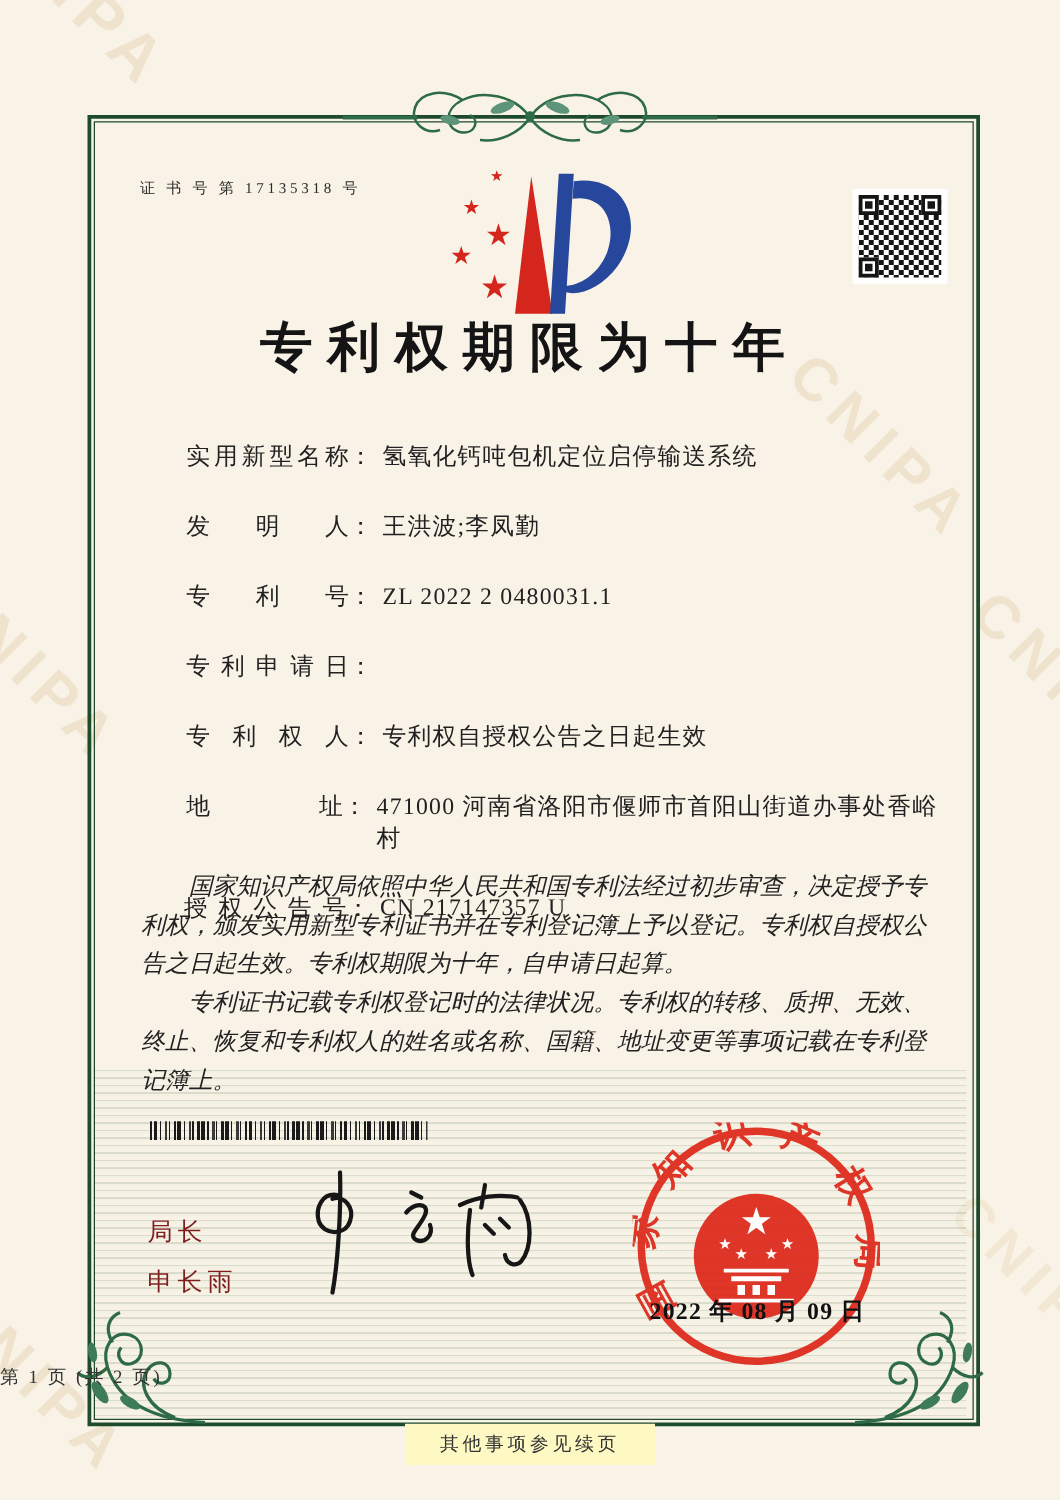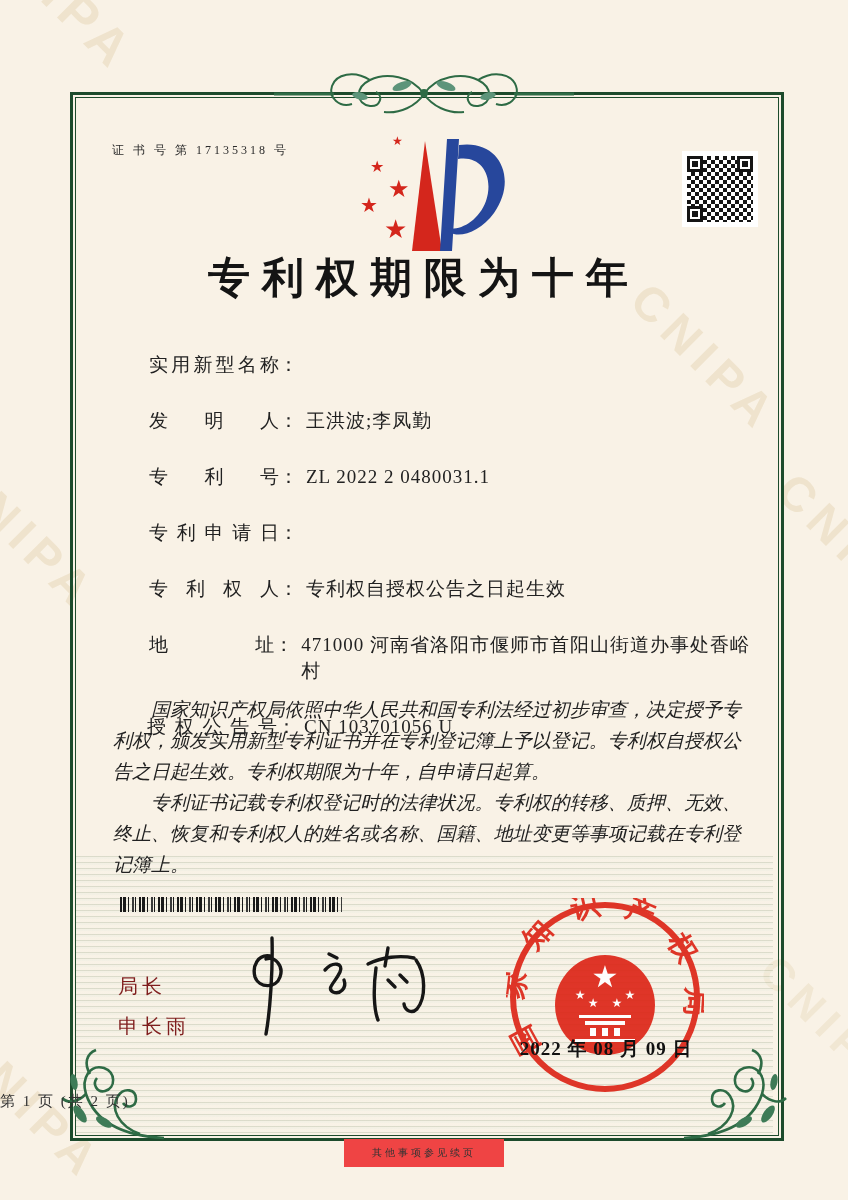--- a/index.html
+++ b/index.html
@@ -61,21 +61,21 @@
           letter-spacing:4px;line-height:40px;}
   .signature{position:absolute;left:228px;top:930px;z-index:5;}
 
   .seal{position:absolute;left:506px;top:898px;width:198px;height:198px;z-index:4;}
   .seal-date{position:absolute;left:508px;top:1036px;width:196px;z-index:5;
              text-align:center;font-size:19px;font-weight:bold;color:#111;letter-spacing:1px;}
 
   .page-footer{position:absolute;left:0;top:1092px;width:848px;text-align:left;
                z-index:4;font-size:15px;letter-spacing:2px;color:#333;}
   .cont-note{position:absolute;left:50%;transform:translateX(-50%);top:1139px;z-index:6;
-             background:#ef4444;padding:7px 28px;font-size:10px;letter-spacing:3px;color:#333;}
+             background:#fef9c3;padding:7px 28px;font-size:15px;letter-spacing:3px;color:#333;}
 </style>
 </head>
 <body>
 
 <div class="page">
 
   <div class="wm" style="left:-42px;top:-38px;font-size:52px;">CNIPA</div>
   <div class="wm" style="left:612px;top:330px;font-size:48px;">CNIPA</div>
   <div class="wm" style="left:-70px;top:508px;font-size:48px;">CNIPA</div>
   <div class="wm" style="left:758px;top:520px;font-size:48px;">CNIPA</div>
@@ -153,20 +153,21 @@
         <div class="finder f-bl"></div>
     </div>
   </div>
 
   <div class="title">专利权期限为十年</div>
 
   <div class="fields">
     <div class="frow">
       <span class="flabel">实用新型名称</span>
         <span class="fcolon">：</span>
+      <span class="fvalue">氢氧化钙吨包机定位启停输送系统</span>
     </div>
     <div class="frow">
       <span class="flabel">发明人</span>
         <span class="fcolon">：</span>
       <span class="fvalue">王洪波;李凤勤</span>
     </div>
     <div class="frow">
       <span class="flabel">专利号</span>
         <span class="fcolon">：</span>
       <span class="fvalue">ZL 2022 2 0480031.1</span>
@@ -182,21 +183,21 @@
     </div>
     <div class="frow">
       <span class="flabel">地址</span>
         <span class="fcolon">：</span>
       <span class="fvalue">471000 河南省洛阳市偃师市首阳山街道办事处香峪村</span>
     </div>
     <div class="grant-row">
       <div class="grant-col2">
         <span class="flabel">授权公告号</span>
           <span class="fcolon">：</span>
-        <span class="fvalue">CN 103701056 U</span>
+        <span class="fvalue">CN 217147357 U</span>
       </div>
     </div>
   </div>
 
   <div class="body-text">
     <p>国家知识产权局依照中华人民共和国专利法经过初步审查，决定授予专利权，颁发实用新型专利证书并在专利登记簿上予以登记。专利权自授权公告之日起生效。专利权期限为十年，自申请日起算。</p>
     <p>专利证书记载专利权登记时的法律状况。专利权的转移、质押、无效、终止、恢复和专利权人的姓名或名称、国籍、地址变更等事项记载在专利登记簿上。</p>
   </div>
 
   <div class="barcode"></div>

